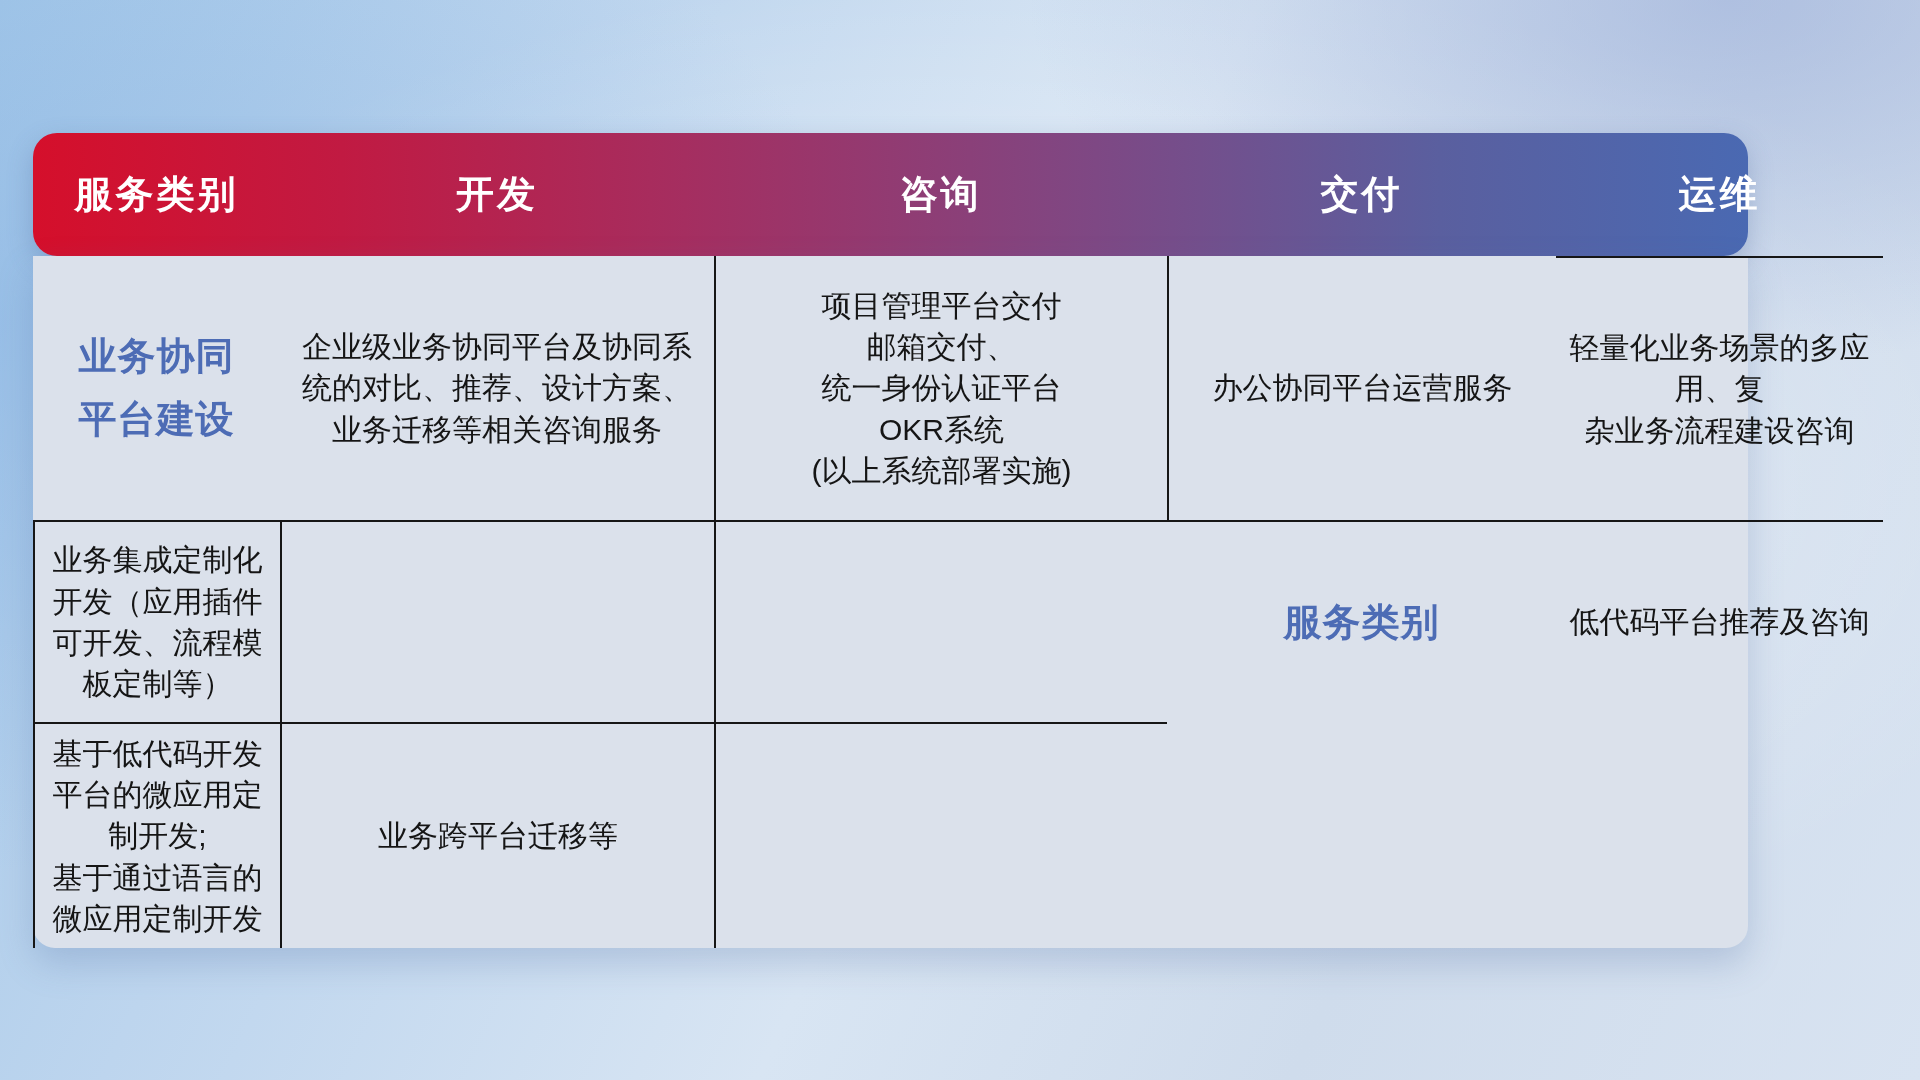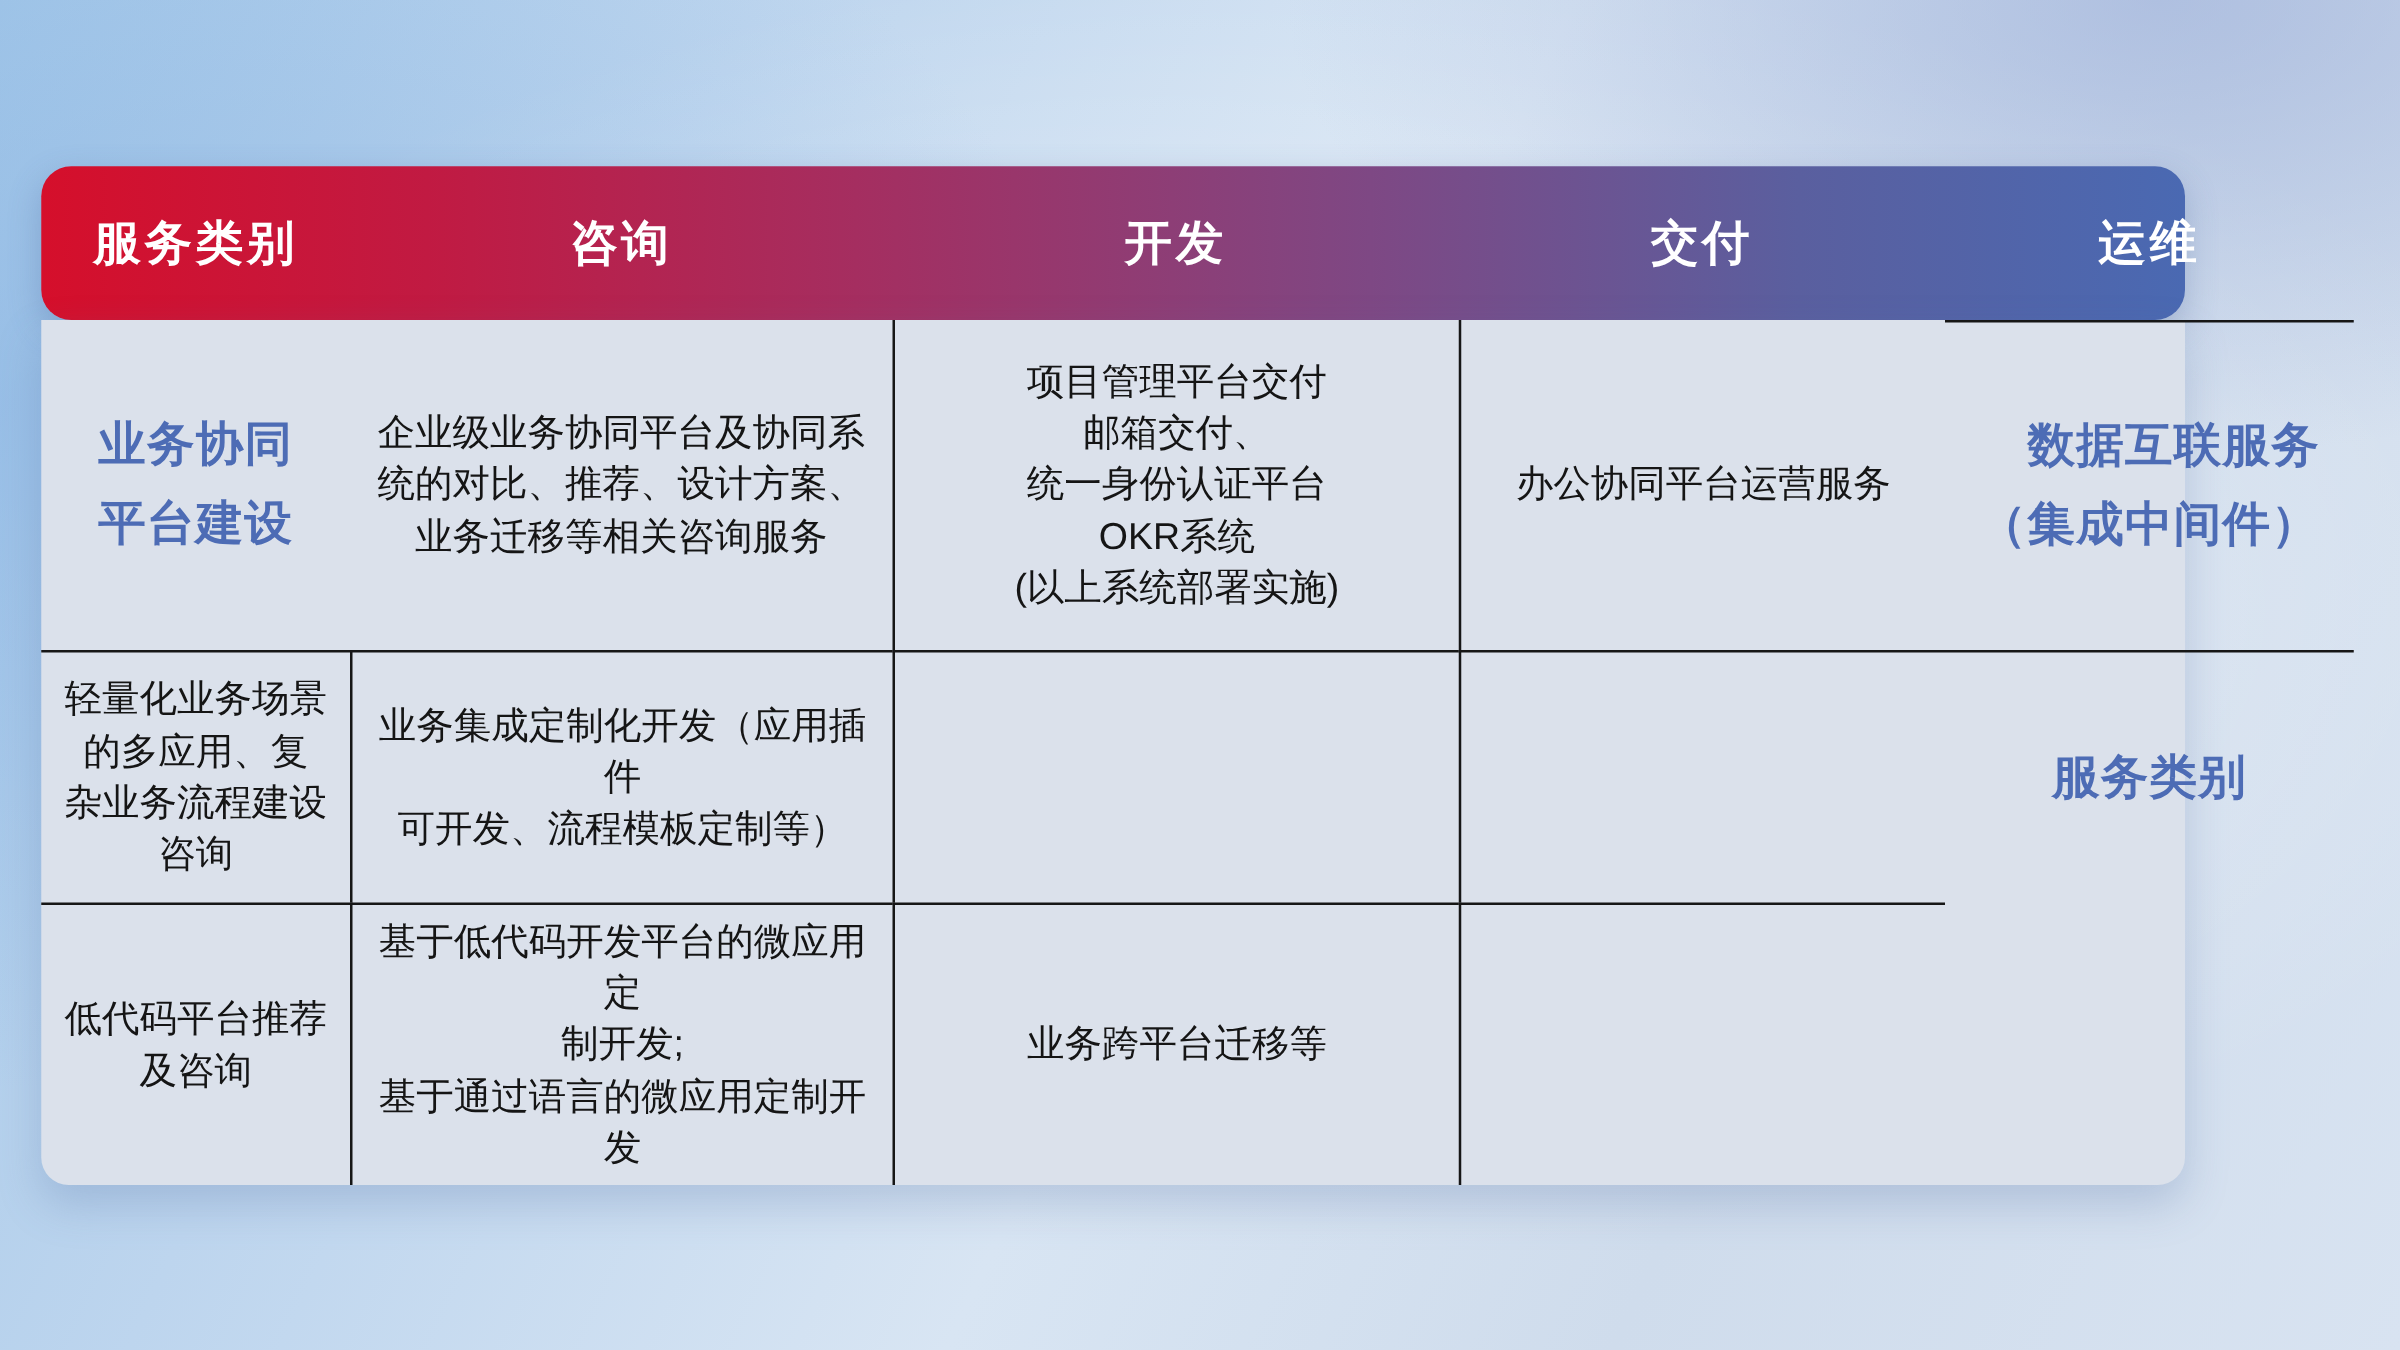--- a/index.html
+++ b/index.html
@@ -51,42 +51,40 @@
   .h{border-top:2px solid #161616;}
 </style>
 </head>
 <body>
 
 <div class="stage">
   <div class="panel">
 
     <div class="header-row">
       <div class="header-cell">服务类别</div>
+      <div class="header-cell">开发</div>
       <div class="header-cell">咨询</div>
-      <div class="header-cell">开发</div>
       <div class="header-cell">交付</div>
       <div class="header-cell">运维</div>
     </div>
 
     <div class="body-grid">
 
       <div class="cell cat">业务协同
 平台建设</div>
       <div class="cell">企业级业务协同平台及协同系
 统的对比、推荐、设计方案、
 业务迁移等相关咨询服务</div>
       <div class="cell v">项目管理平台交付
 邮箱交付、
 统一身份认证平台
 OKR系统
 (以上系统部署实施)</div>
       <div class="cell v">办公协同平台运营服务</div>
 
-      <div class="cell cat h">数据互联服务
-（集成中间件）</div>
       <div class="cell h">轻量化业务场景的多应用、复
 杂业务流程建设咨询</div>
       <div class="cell v h">业务集成定制化开发（应用插件
 可开发、流程模板定制等）</div>
       <div class="cell v h"></div>
       <div class="cell v h"></div>
 
       <div class="cell cat h">服务类别</div>
       <div class="cell h">低代码平台推荐及咨询</div>
       <div class="cell v h">基于低代码开发平台的微应用定

